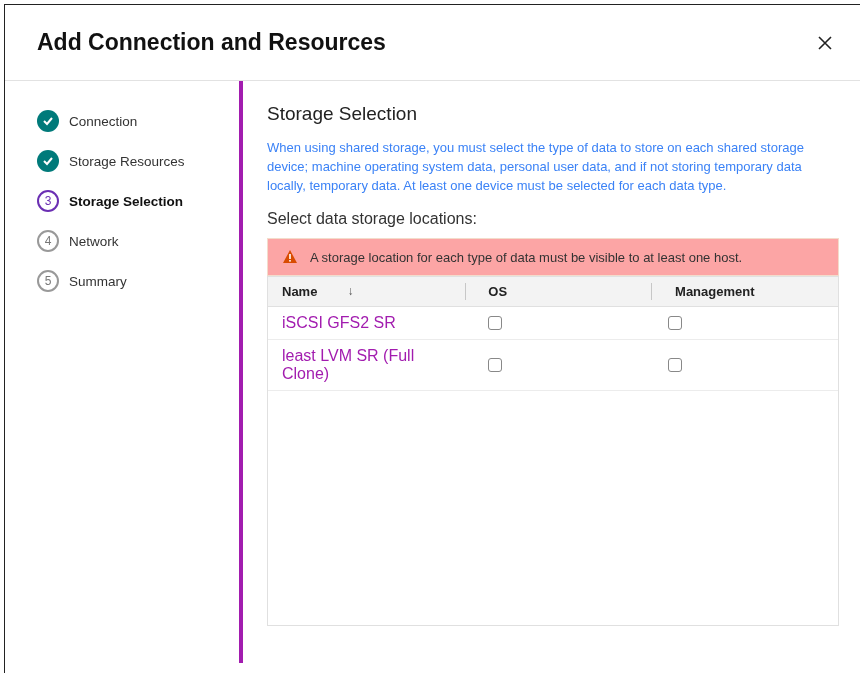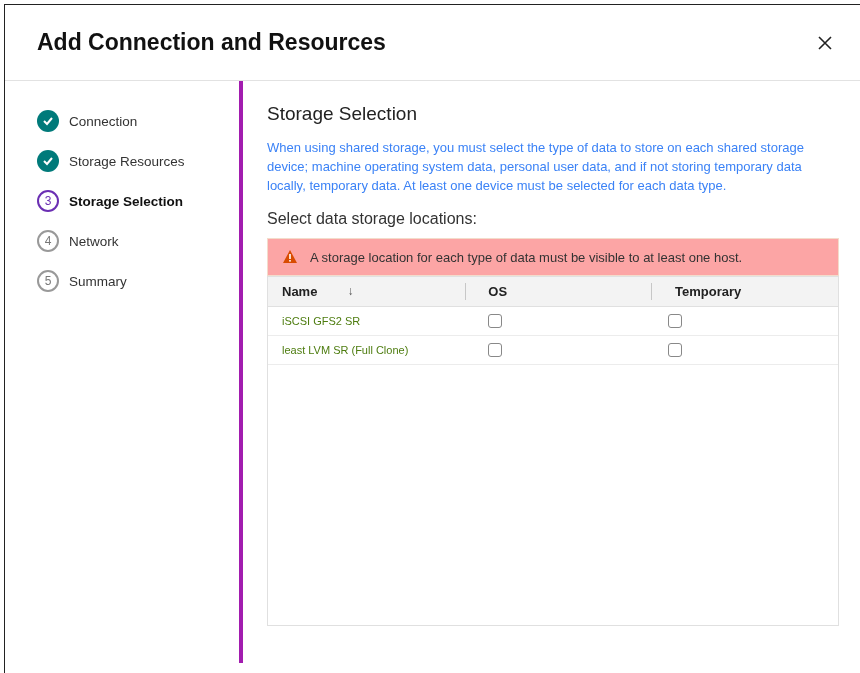--- a/index.html
+++ b/index.html
@@ -25,21 +25,21 @@
   .alert { display:flex; align-items:flex-end; background:#fca5a5; color:#333; font-size:13px; padding: 10px 14px; border:1px solid #f3dccb; }
   .alert .warn-icon { margin-right: 12px; display:flex; }
   .table-wrap { border:1px solid #e0e0e0; height: 350px; margin-top: 0; }
   .thead { display:flex; background:#f3f3f3; border-bottom:1px solid #e0e0e0; font-size:13px; color:#222; font-weight:600; }
   .th { padding: 7px 14px; display:flex; align-items:center;gap:25px; }
   .th.name { width: 200px; }
   .th.os { width: 180px; }
   .th.temp { width: 180px; }
   .col-sep { color:#c7c7c7; width:10px; border-left:1px solid #c7c7c7; margin:6px 0; }
   .sort-arrow { margin-left:5px; font-size:12px; color:#555; }
-  .trow { display:flex; border-bottom:1px solid #ececec; font-size:11px; color:#4d7c0f; }
+  .trow { display:flex; border-bottom:1px solid #ececec; font-size:16px; color:#a21caf; }
   .td { padding: 7px 14px; display:flex; align-items:center; }
   .td.name { width: 200px; }
   .td.os { width: 180px; padding-left: 20px; }
   .td.temp { width: 180px; padding-left: 20px; }
   .cbx { width:14px; height:14px; border:1.5px solid #888; border-radius:3px; background:#fff; cursor:pointer; }
 </style>
 </head>
 <body>
 
 <div class="frame">
@@ -111,21 +111,21 @@
           <div class="th name">
             <span>Name</span>
             <span class="sort-arrow">↓</span>
           </div>
           <div class="col-sep"></div>
           <div class="th os">
             <span>OS</span>
           </div>
           <div class="col-sep"></div>
           <div class="th temp">
-            <span>Temporary</span>
+            <span>Management</span>
           </div>
         </div>
 
         <div class="trow">
           <div class="td name">iSCSI GFS2 SR</div>
           <div class="td os">
               <div class="cbx"></div>
             </div>
           <div class="td temp">
               <div class="cbx"></div>

